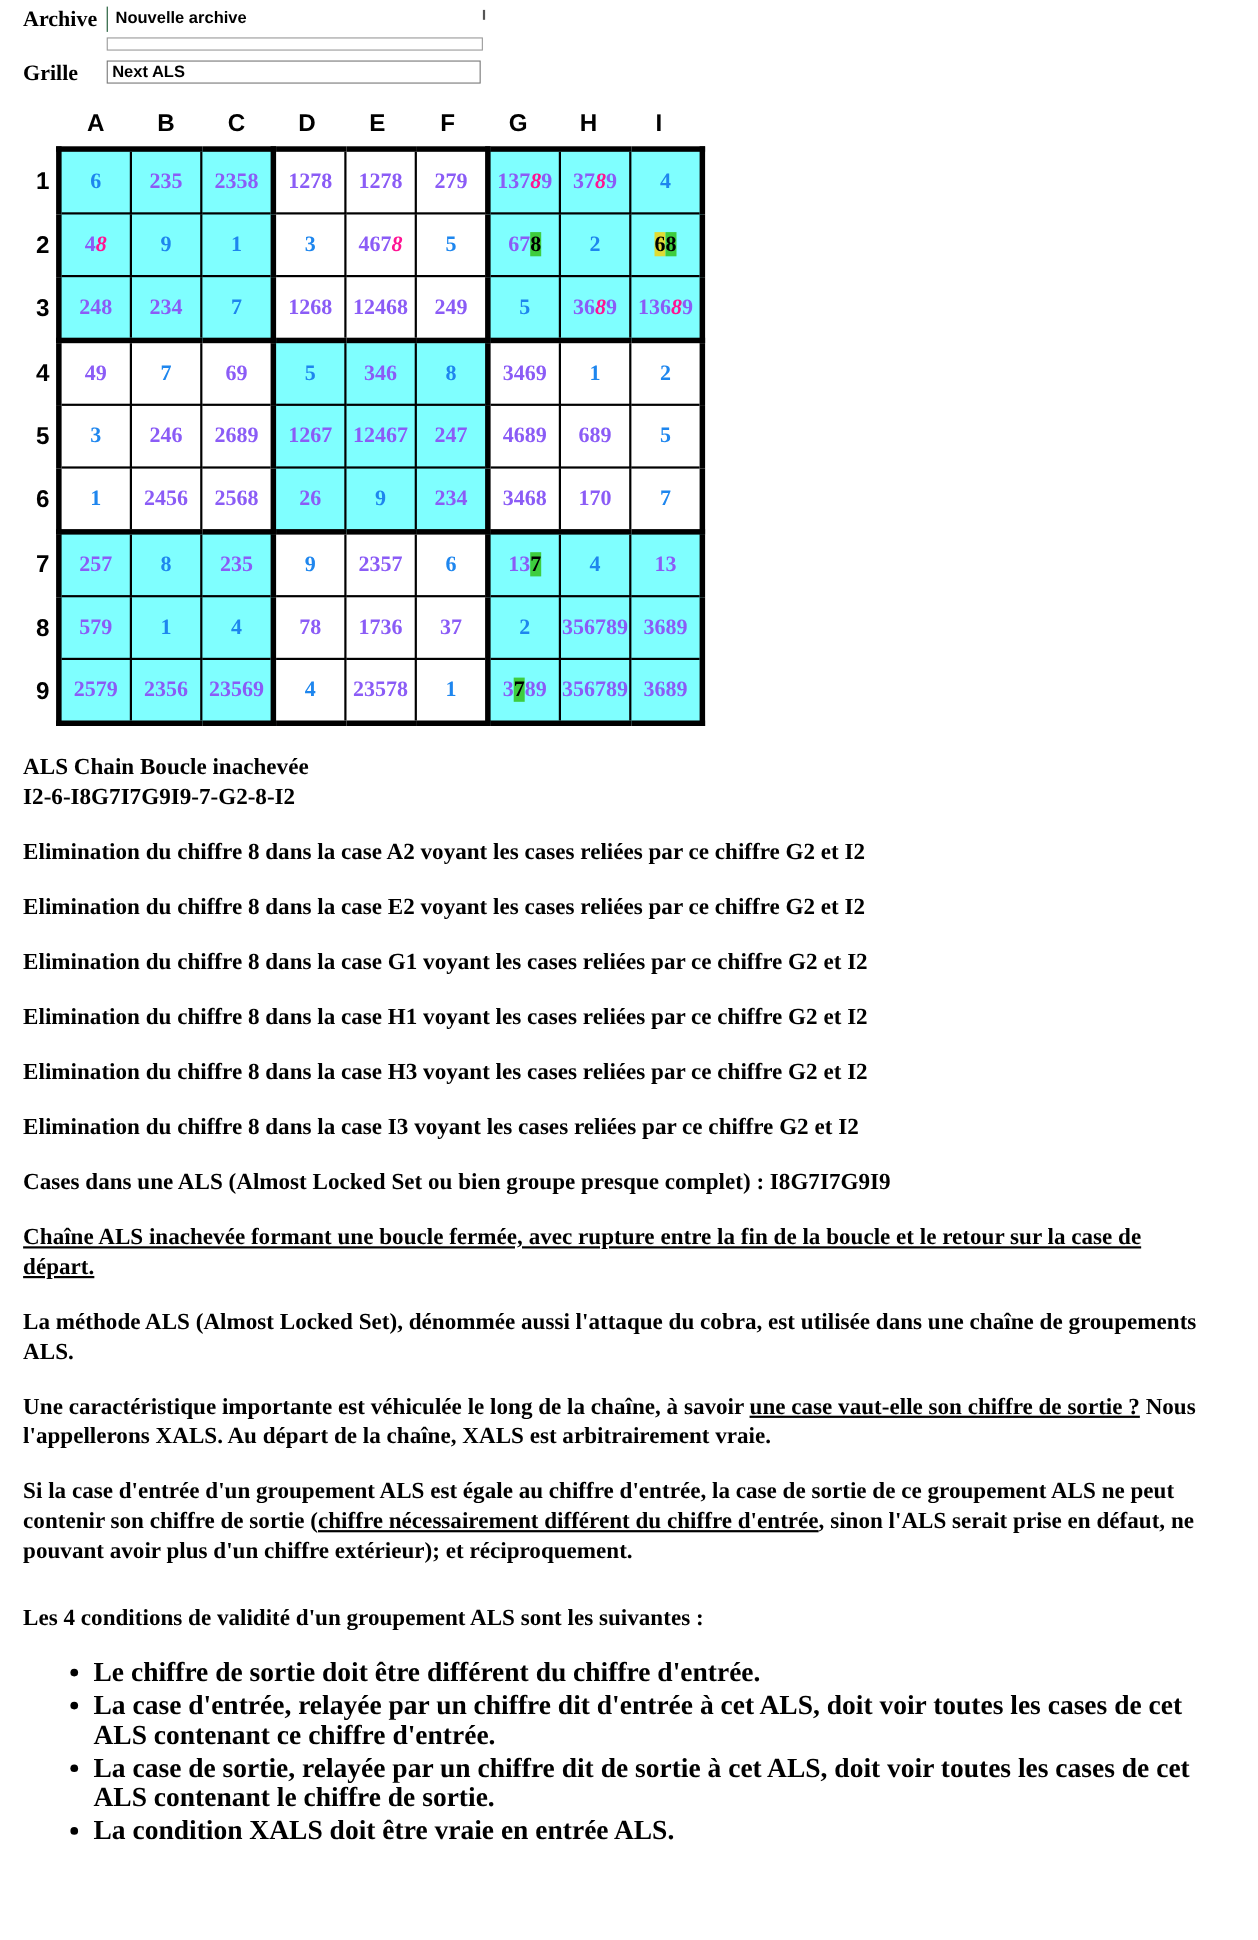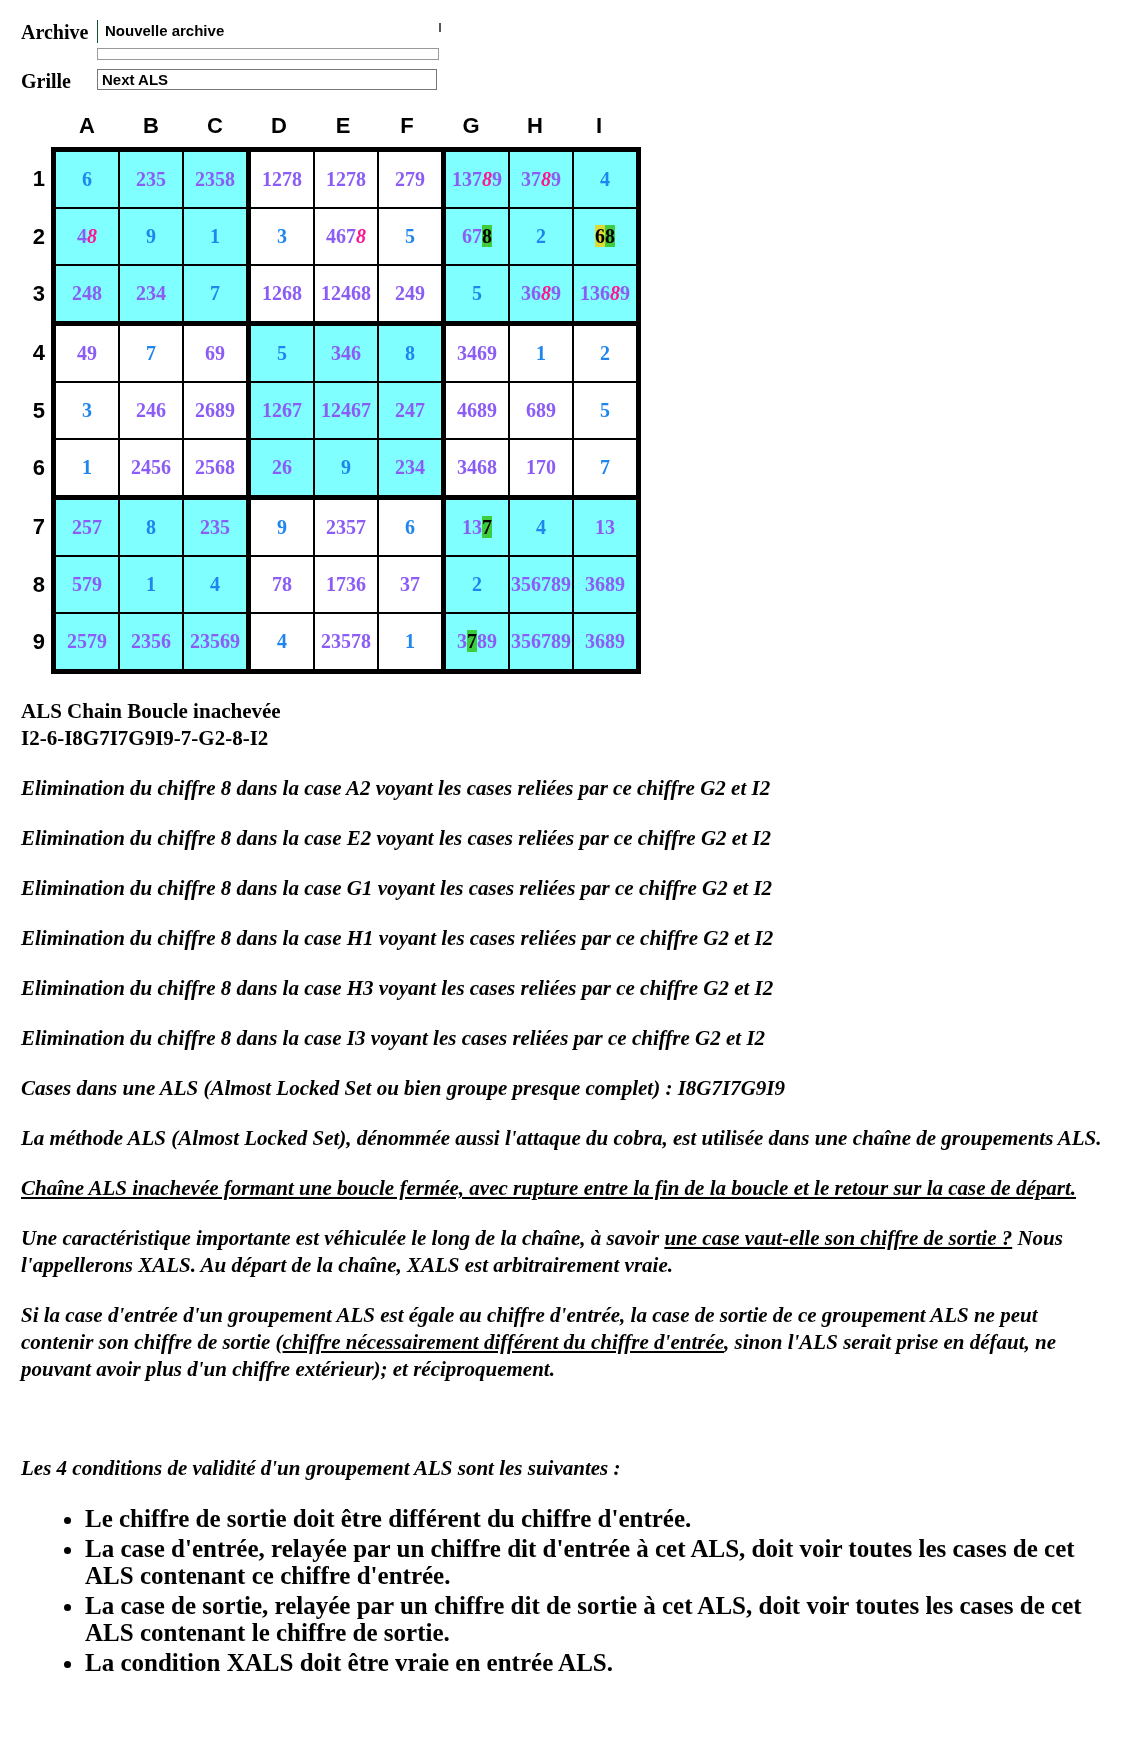--- a/index.html
+++ b/index.html
@@ -7,21 +7,21 @@
     --digit-blue:#1E86EE;
     --digit-pink:#FF1493;
     --hl-green:#3ECD3E;
     --hl-yellow:#DFDB35;
   }
   html,body{margin:0;padding:0;background:#fff;}
   body{width:1144px;font-family:"Liberation Serif",serif;font-weight:bold;color:#000;}
   .page{padding:6px 21px 40px 21px;box-sizing:border-box;}
 
   
-  .form-row{display:flex;align-items:flex-start;margin-top:14px;}
+  .form-row{display:flex;align-items:flex-start;}
   .form-label{width:76px;font-size:20px;line-height:24px;}
   .combo{position:relative;border-left:1px solid #14532d;width:334px;padding:2px 0 4px 7px;
          font-family:"Liberation Sans",sans-serif;font-size:15px;line-height:17px;}
   .combo::after{content:"";position:absolute;right:-2px;top:3px;width:2px;height:9px;background:#555;}
   .empty-input{margin-left:76px;width:340px;height:10px;border:1px solid #999;margin-top:4px;}
   .grille-row{margin-top:9px;}
   .text-input{width:330px;border:1px solid #777;font-family:"Liberation Sans",sans-serif;
               font-size:15px;font-weight:bold;padding:1px 4px;height:17px;}
 
   
@@ -41,23 +41,23 @@
   .bgc{background:var(--cell-cyan);}
   .bgw{background:#fff;}
   .s-k{color:#8b5cf6;}
   .s-b{color:var(--digit-blue);}
   .s-p{color:var(--digit-pink);font-style:italic;}
   .s-g{color:#000;background:var(--hl-green);}
   .s-y{color:#000;background:var(--hl-yellow);}
 
   
   .heading{font-size:21px;line-height:27px;margin:24px 0 0 0;}
-  .para{font-size:21px;line-height:27px;margin:23px 0;max-width:1085px;font-style:italic;}
+  .para{font-size:21px;line-height:27px;margin:23px 0;max-width:1085px;}
   .u{text-decoration:underline;}
-  .cond-title{margin-top:72px;}
+  .cond-title{margin-top:34px;}
   ul.conds{margin:20px 0 0 0;padding-left:64px;max-width:1010px;}
   ul.conds li{font-size:25px;line-height:27px;margin-bottom:3px;}
 </style>
 </head>
 <body>
 
 <div class="page">
 
   <div class="form-row">
     <span class="form-label">Archive</span>
@@ -208,22 +208,22 @@
       <p class="para">Elimination du chiffre 8 dans la case E2 voyant les cases reliées par ce chiffre G2 et I2</p>
       <p class="para">Elimination du chiffre 8 dans la case G1 voyant les cases reliées par ce chiffre G2 et I2</p>
       <p class="para">Elimination du chiffre 8 dans la case H1 voyant les cases reliées par ce chiffre G2 et I2</p>
       <p class="para">Elimination du chiffre 8 dans la case H3 voyant les cases reliées par ce chiffre G2 et I2</p>
       <p class="para">Elimination du chiffre 8 dans la case I3 voyant les cases reliées par ce chiffre G2 et I2</p>
     </div>
 
   <p class="para">Cases dans une ALS (Almost Locked Set ou bien groupe presque complet) : I8G7I7G9I9</p>
 
   <div>
+      <p class="para"><span class="u">Chaîne ALS inachevée formant une boucle fermée, avec rupture entre la fin de la boucle et le retour sur la case de départ.</span></p>
       <p class="para"><span>La méthode ALS (Almost Locked Set), dénommée aussi l'attaque du cobra, est utilisée dans une chaîne de groupements ALS.</span></p>
-      <p class="para"><span class="u">Chaîne ALS inachevée formant une boucle fermée, avec rupture entre la fin de la boucle et le retour sur la case de départ.</span></p>
       <p class="para"><span>Une caractéristique importante est véhiculée le long de la chaîne, à savoir </span><span class="u">une case vaut-elle son chiffre de sortie ?</span><span> Nous l'appellerons XALS. Au départ de la chaîne, XALS est arbitrairement vraie.</span></p>
       <p class="para"><span>Si la case d'entrée d'un groupement ALS est égale au chiffre d'entrée, la case de sortie de ce groupement ALS ne peut contenir son chiffre de sortie (</span><span class="u">chiffre nécessairement différent du chiffre d'entrée</span><span>, sinon l'ALS serait prise en défaut, ne pouvant avoir plus d'un chiffre extérieur); et réciproquement.</span></p>
     </div>
 
   <p class="para cond-title">Les 4 conditions de validité d'un groupement ALS sont les suivantes :</p>
 
   <ul class="conds">
       <li>Le chiffre de sortie doit être différent du chiffre d'entrée.</li>
       <li>La case d'entrée, relayée par un chiffre dit d'entrée à cet ALS, doit voir toutes les cases de cet ALS contenant ce chiffre d'entrée.</li>
       <li>La case de sortie, relayée par un chiffre dit de sortie à cet ALS, doit voir toutes les cases de cet ALS contenant le chiffre de sortie.</li>

